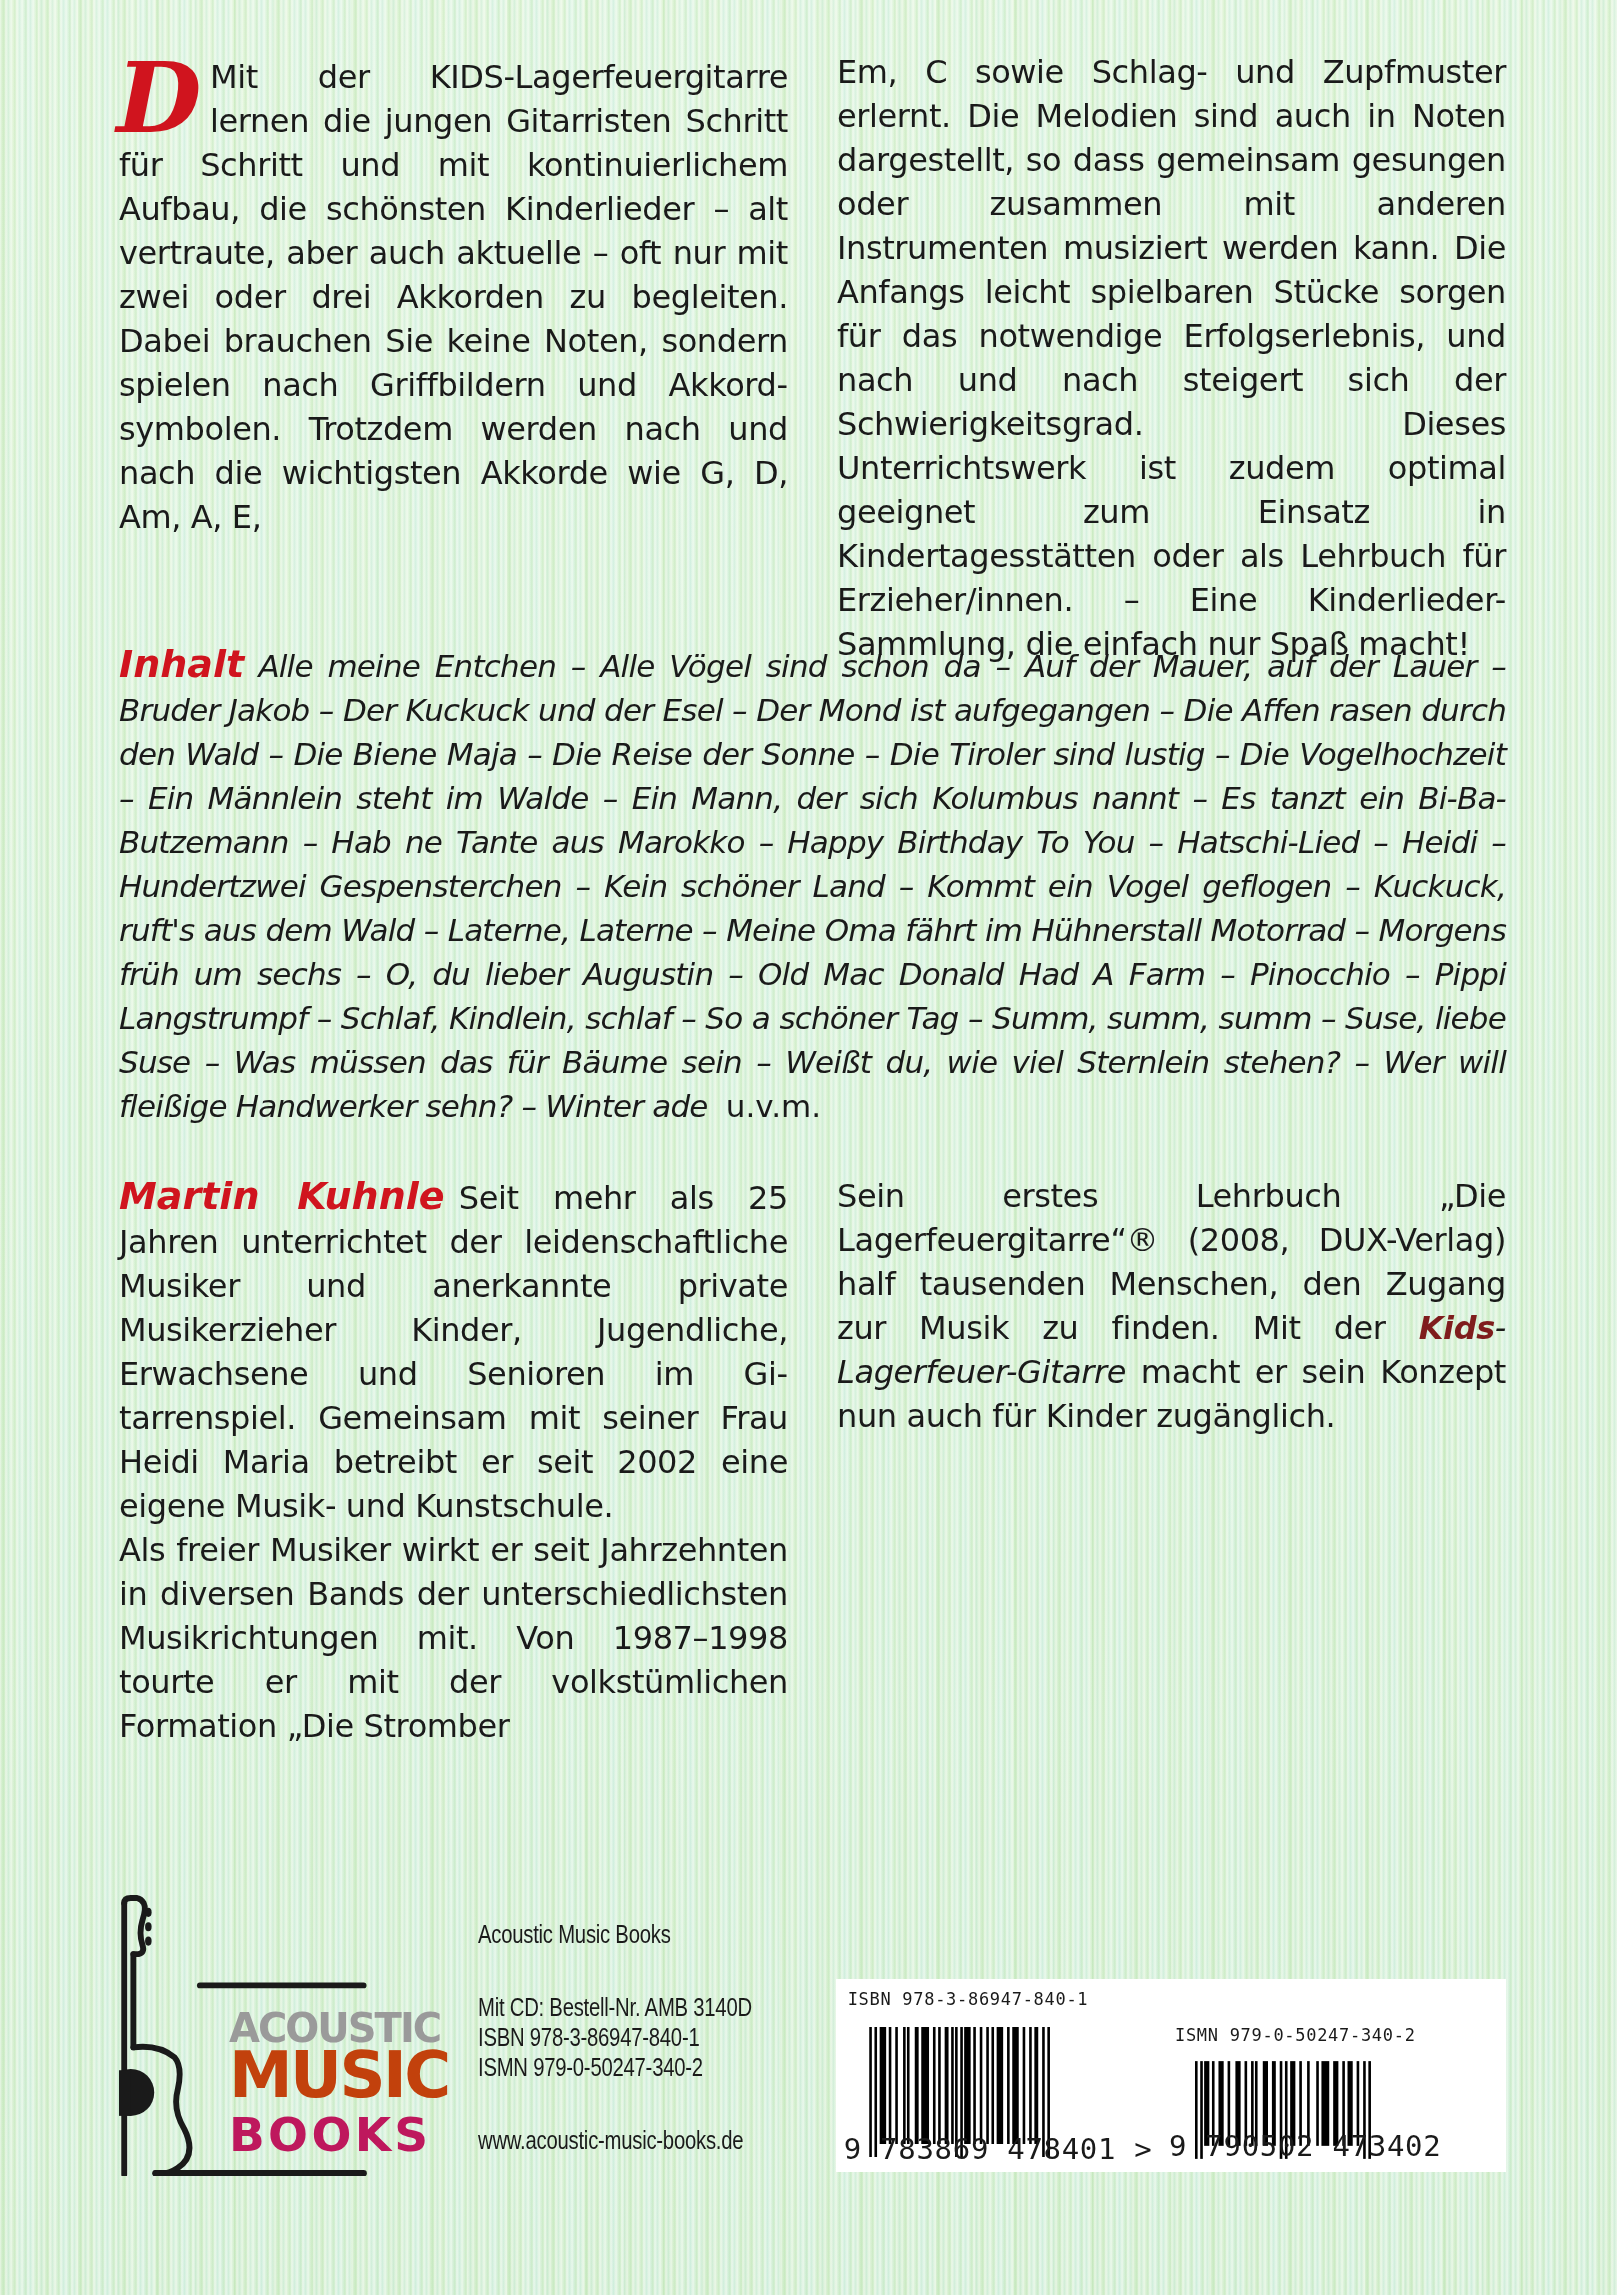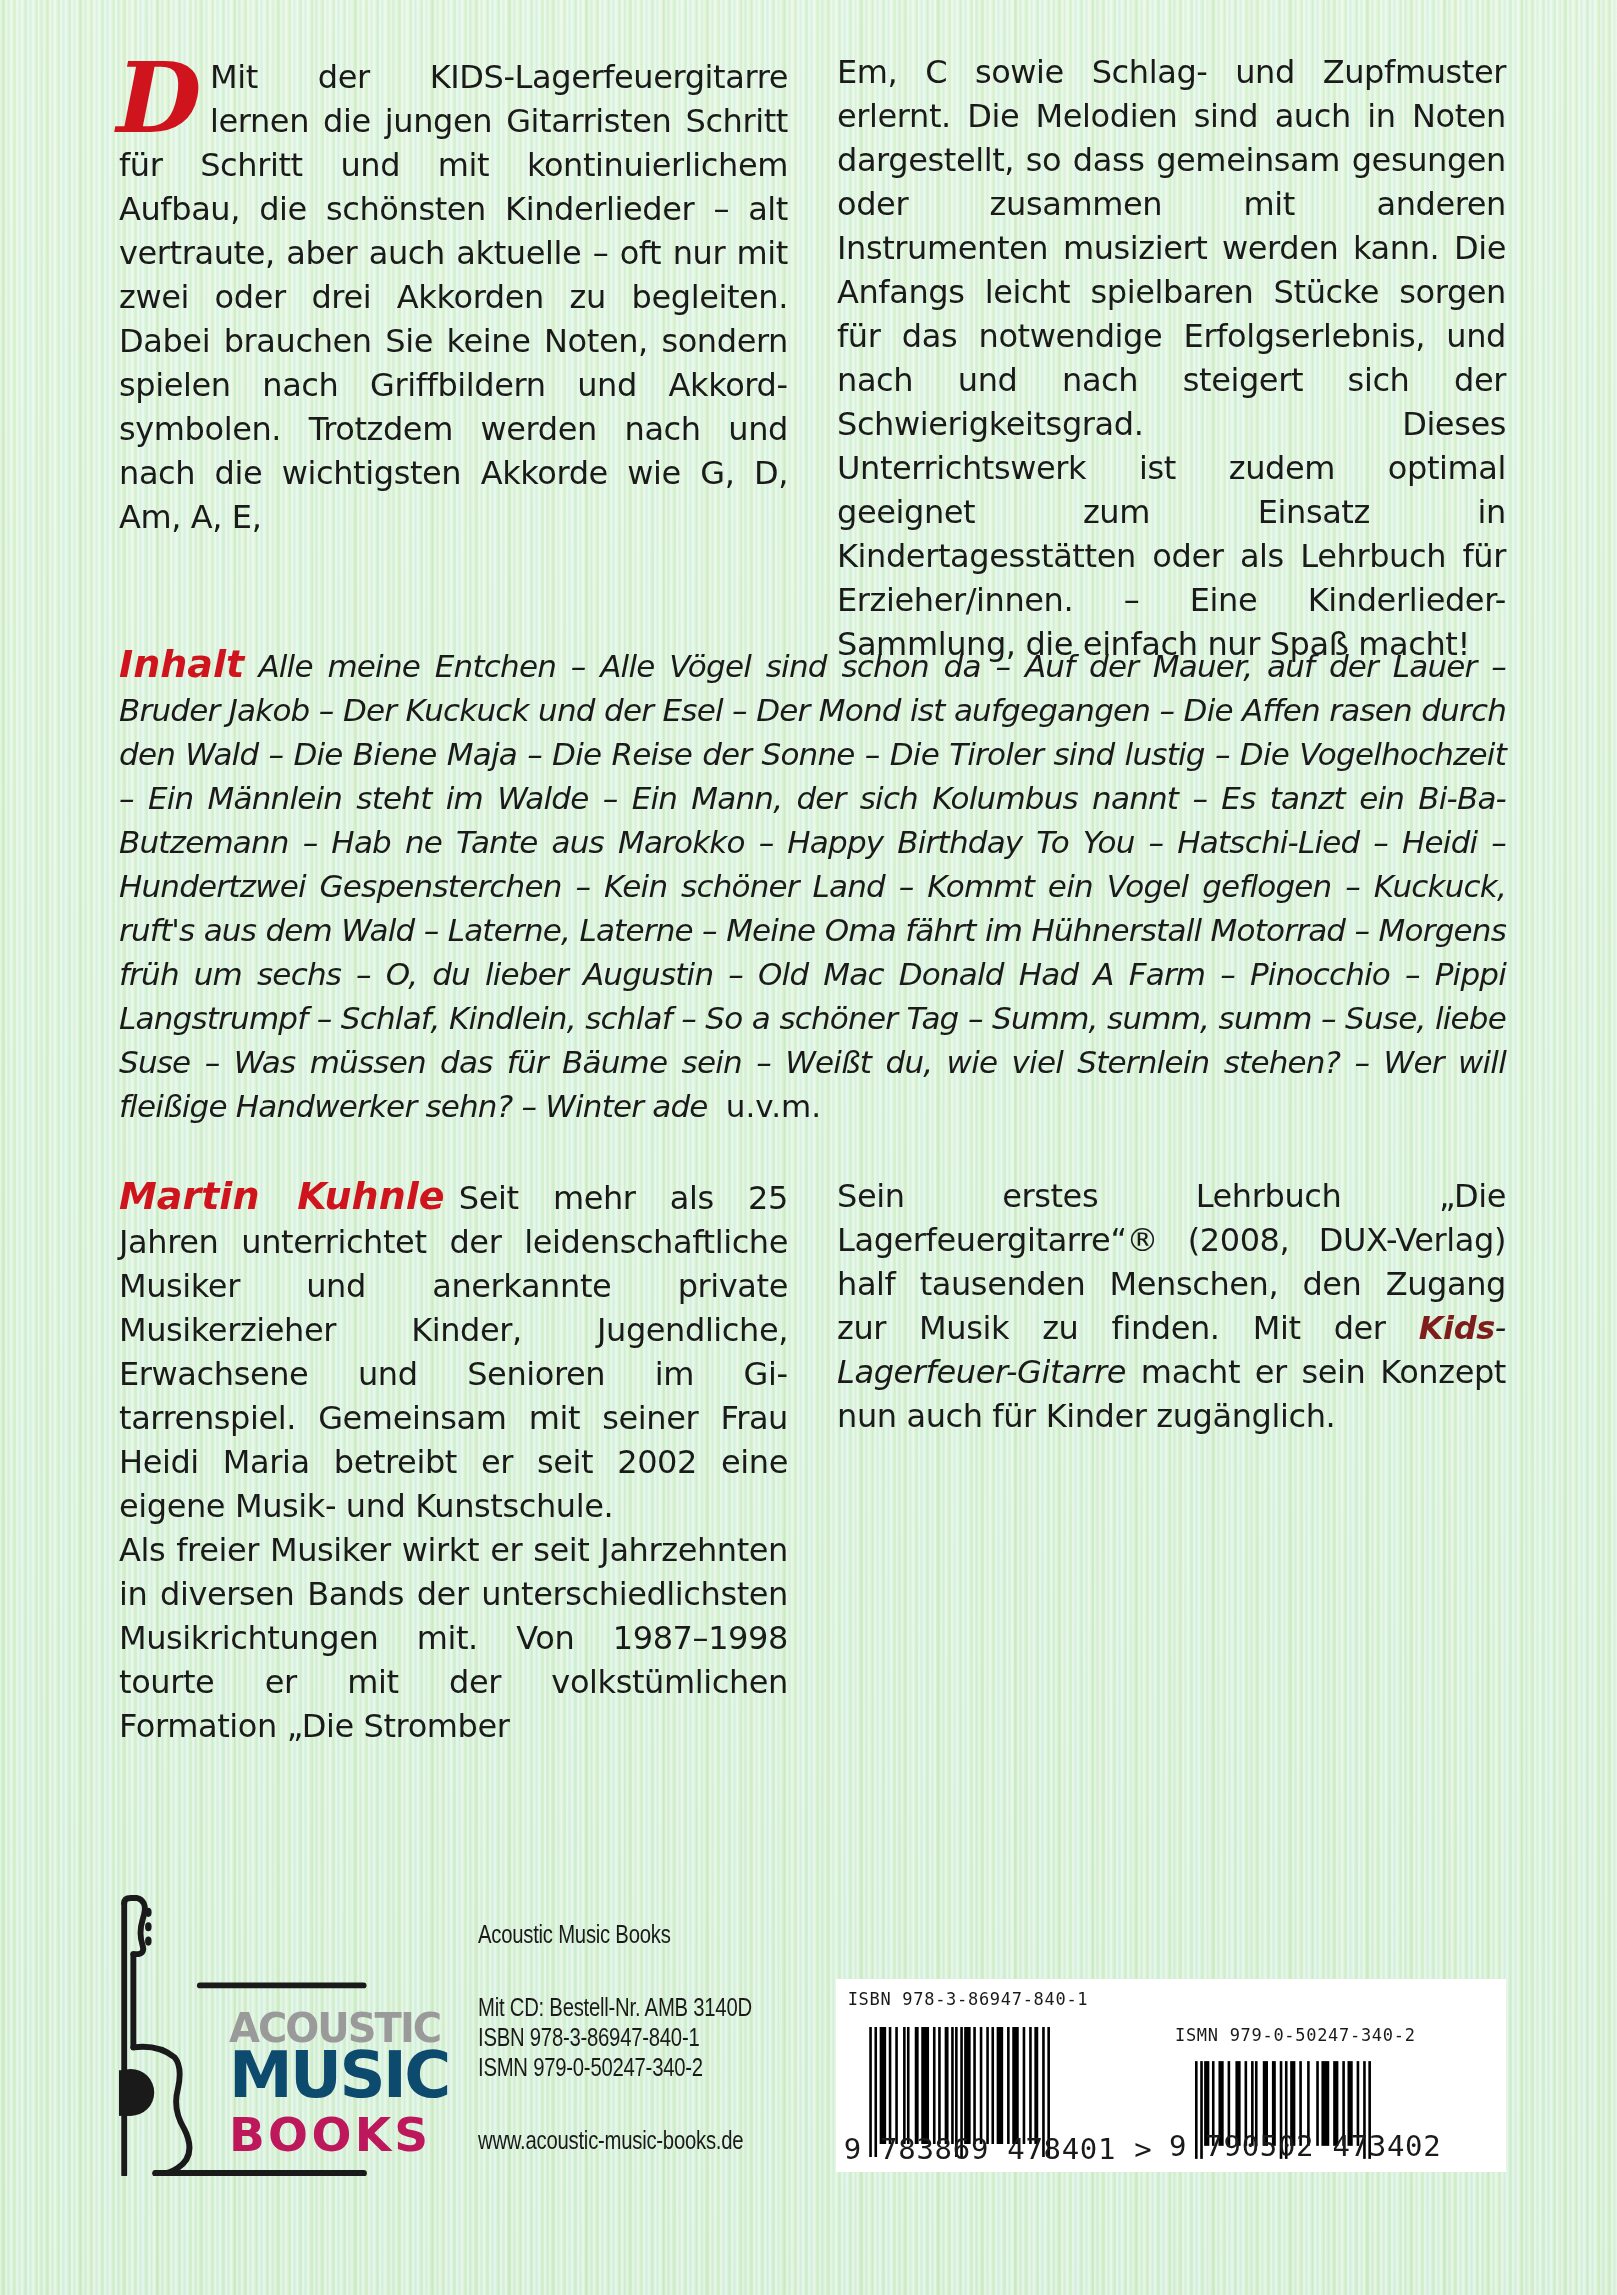--- a/index.html
+++ b/index.html
@@ -38,21 +38,21 @@
     font-size: 38px; margin-right: 14.3px;
   }
   .upright { font-style: normal; letter-spacing: 0; }
   .kids { color: #7f1d1d; font-style: italic; font-weight: bold; }
   .ital { font-style: italic; }
 
   
   .logo { position: absolute; left: 119px; top: 1894px; width: 287px; height: 282px; }
   .logo-text { position: absolute; left: 110px; width: 196px; font-family: "DejaVu Sans", sans-serif; font-weight: bold; text-align: left; }
   .logo-acoustic { top: 111px; font-size: 40px; color: #9a9a9a; letter-spacing: -2px; }
-  .logo-music { top: 149px; font-size: 64px; color: #0c4a6e; letter-spacing: -2.6px; line-height: 65px; }
+  .logo-music { top: 149px; font-size: 64px; color: #c2410c; letter-spacing: -2.6px; line-height: 65px; }
   .logo-books { top: 215px; font-size: 47px; color: #be185d; letter-spacing: 3.3px; line-height: 52px; }
 
   .pubinfo {
     position: absolute; left: 478px; top: 1919px; width: 339px;
     font-family: "Liberation Sans", sans-serif; font-size: 26px; line-height: 30px;
     transform: scaleX(0.78); transform-origin: left top; letter-spacing: -0.3px;
   }
   .pubinfo div { white-space: nowrap; }
 
   .barcode-box {

